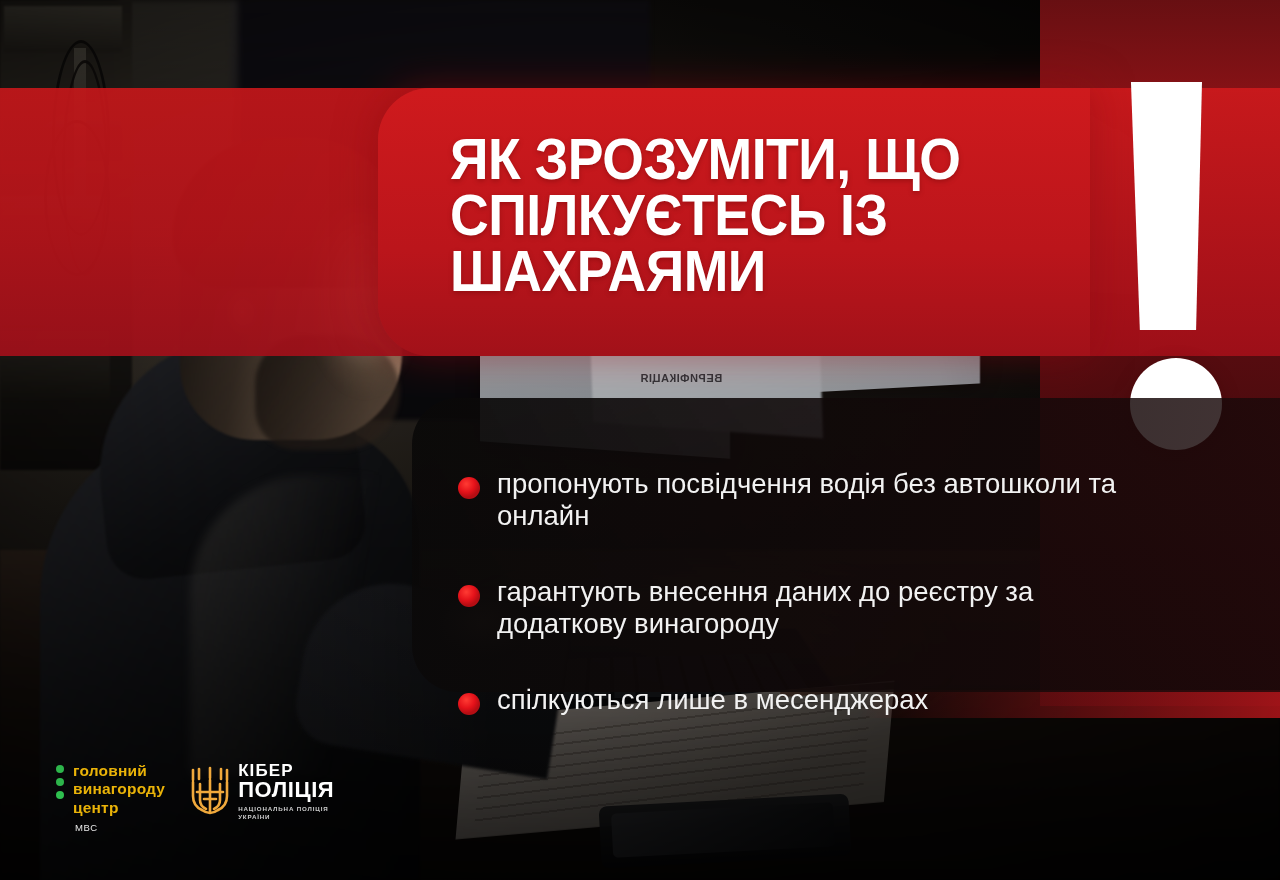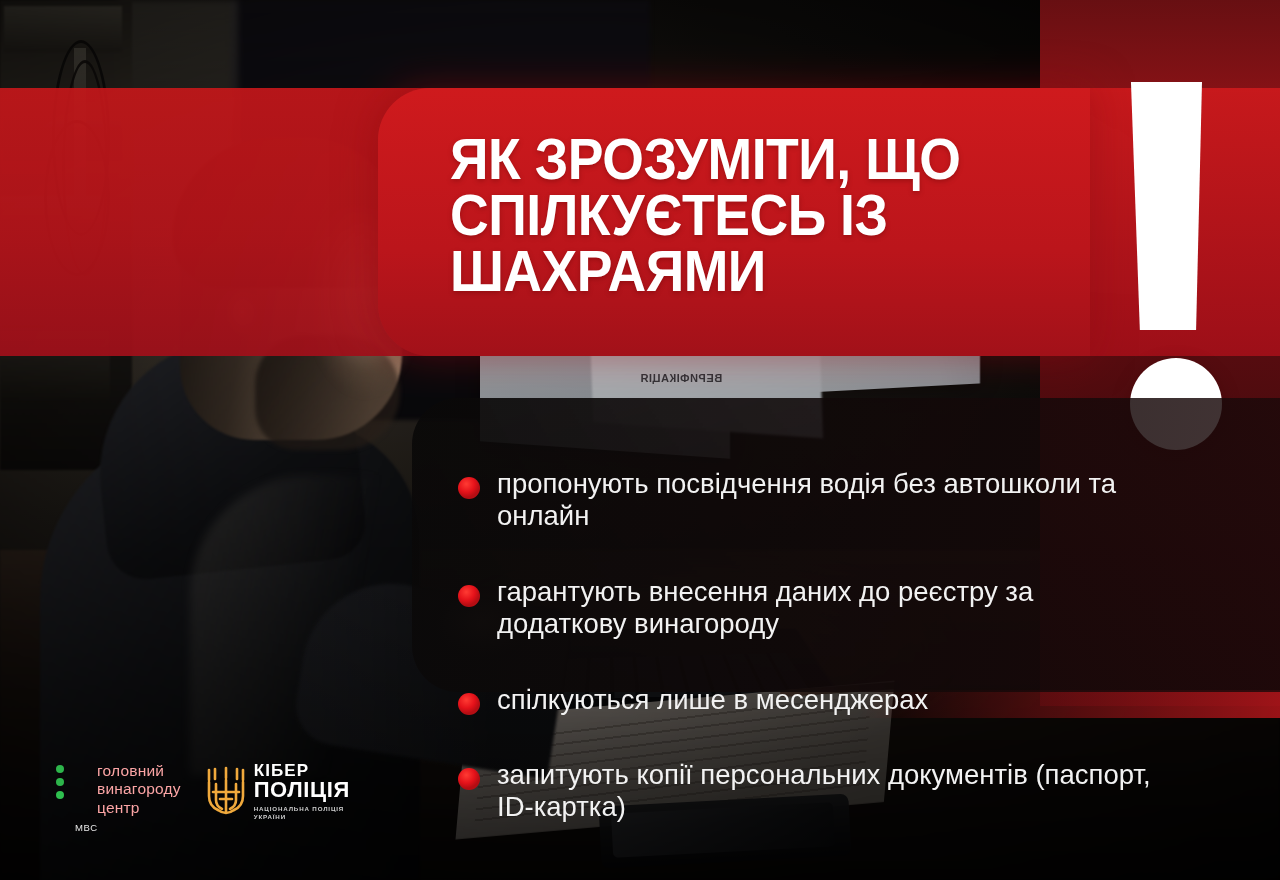--- a/index.html
+++ b/index.html
@@ -288,21 +288,21 @@
     background:radial-gradient(60% 60% at 38% 32%, #ff3b33, #e5121a 62%, #b50d13 100%);
   }
 
   
   .logos{position:absolute;left:56px;top:762px;height:80px;display:flex;align-items:flex-start;gap:22px;}
 
   .logo-hsc{position:relative;display:flex;align-items:flex-start;gap:9px;}
   .hsc-dots{display:flex;flex-direction:column;gap:5px;padding-top:3px;}
   .hsc-dot{width:8px;height:8px;border-radius:50%;background:#2fbf4f;}
   .hsc-dot.d1{opacity:.95}.hsc-dot.d2{opacity:.95}.hsc-dot.d3{opacity:1}
-  .hsc-words{color:#fca5a5;font-size:15.5px;line-height:1.18;font-weight:400;letter-spacing:.2px;margin-left:24px;}
+  .hsc-words{color:#eab308;font-size:15.5px;line-height:1.18;font-weight:700;letter-spacing:.2px;}
   .hsc-sub{color:#e7e7e7;font-size:9.5px;font-weight:400;letter-spacing:.6px;margin-top:5px;padding-left:2px;}
 
   .logo-cyber{position:relative;display:flex;align-items:center;gap:5px;}
   .trident{width:46px;height:52px;}
   .cyber-words{color:#ffffff;font-weight:700;line-height:1.02;}
   .cyber-l1{font-size:17px;letter-spacing:1.1px;}
   .cyber-l2{font-size:22px;letter-spacing:.6px;}
   .cyber-sub{color:#cfcfcf;font-size:6.2px;font-weight:700;letter-spacing:.85px;line-height:1.35;margin-top:3px;}
 </style>
 </head>
@@ -392,24 +392,20 @@
       <span class="bullet-dot"></span>
       <span>пропонують посвідчення водія без автошколи та онлайн</span>
     </div>
     <div class="bullet-row">
       <span class="bullet-dot"></span>
       <span>гарантують внесення даних до реєстру за додаткову винагороду</span>
     </div>
     <div class="bullet-row">
       <span class="bullet-dot"></span>
       <span>спілкуються лише в месенджерах</span>
-    </div>
-    <div class="bullet-row">
-      <span class="bullet-dot"></span>
-      <span>запитують копії персональних документів (паспорт, ID-картка)</span>
     </div>
   </div>
 
   <div class="logos">
 
     <div class="logo-hsc">
       <div class="hsc-dots">
         <span class="hsc-dot d1"></span>
         <span class="hsc-dot d2"></span>
         <span class="hsc-dot d3"></span>

